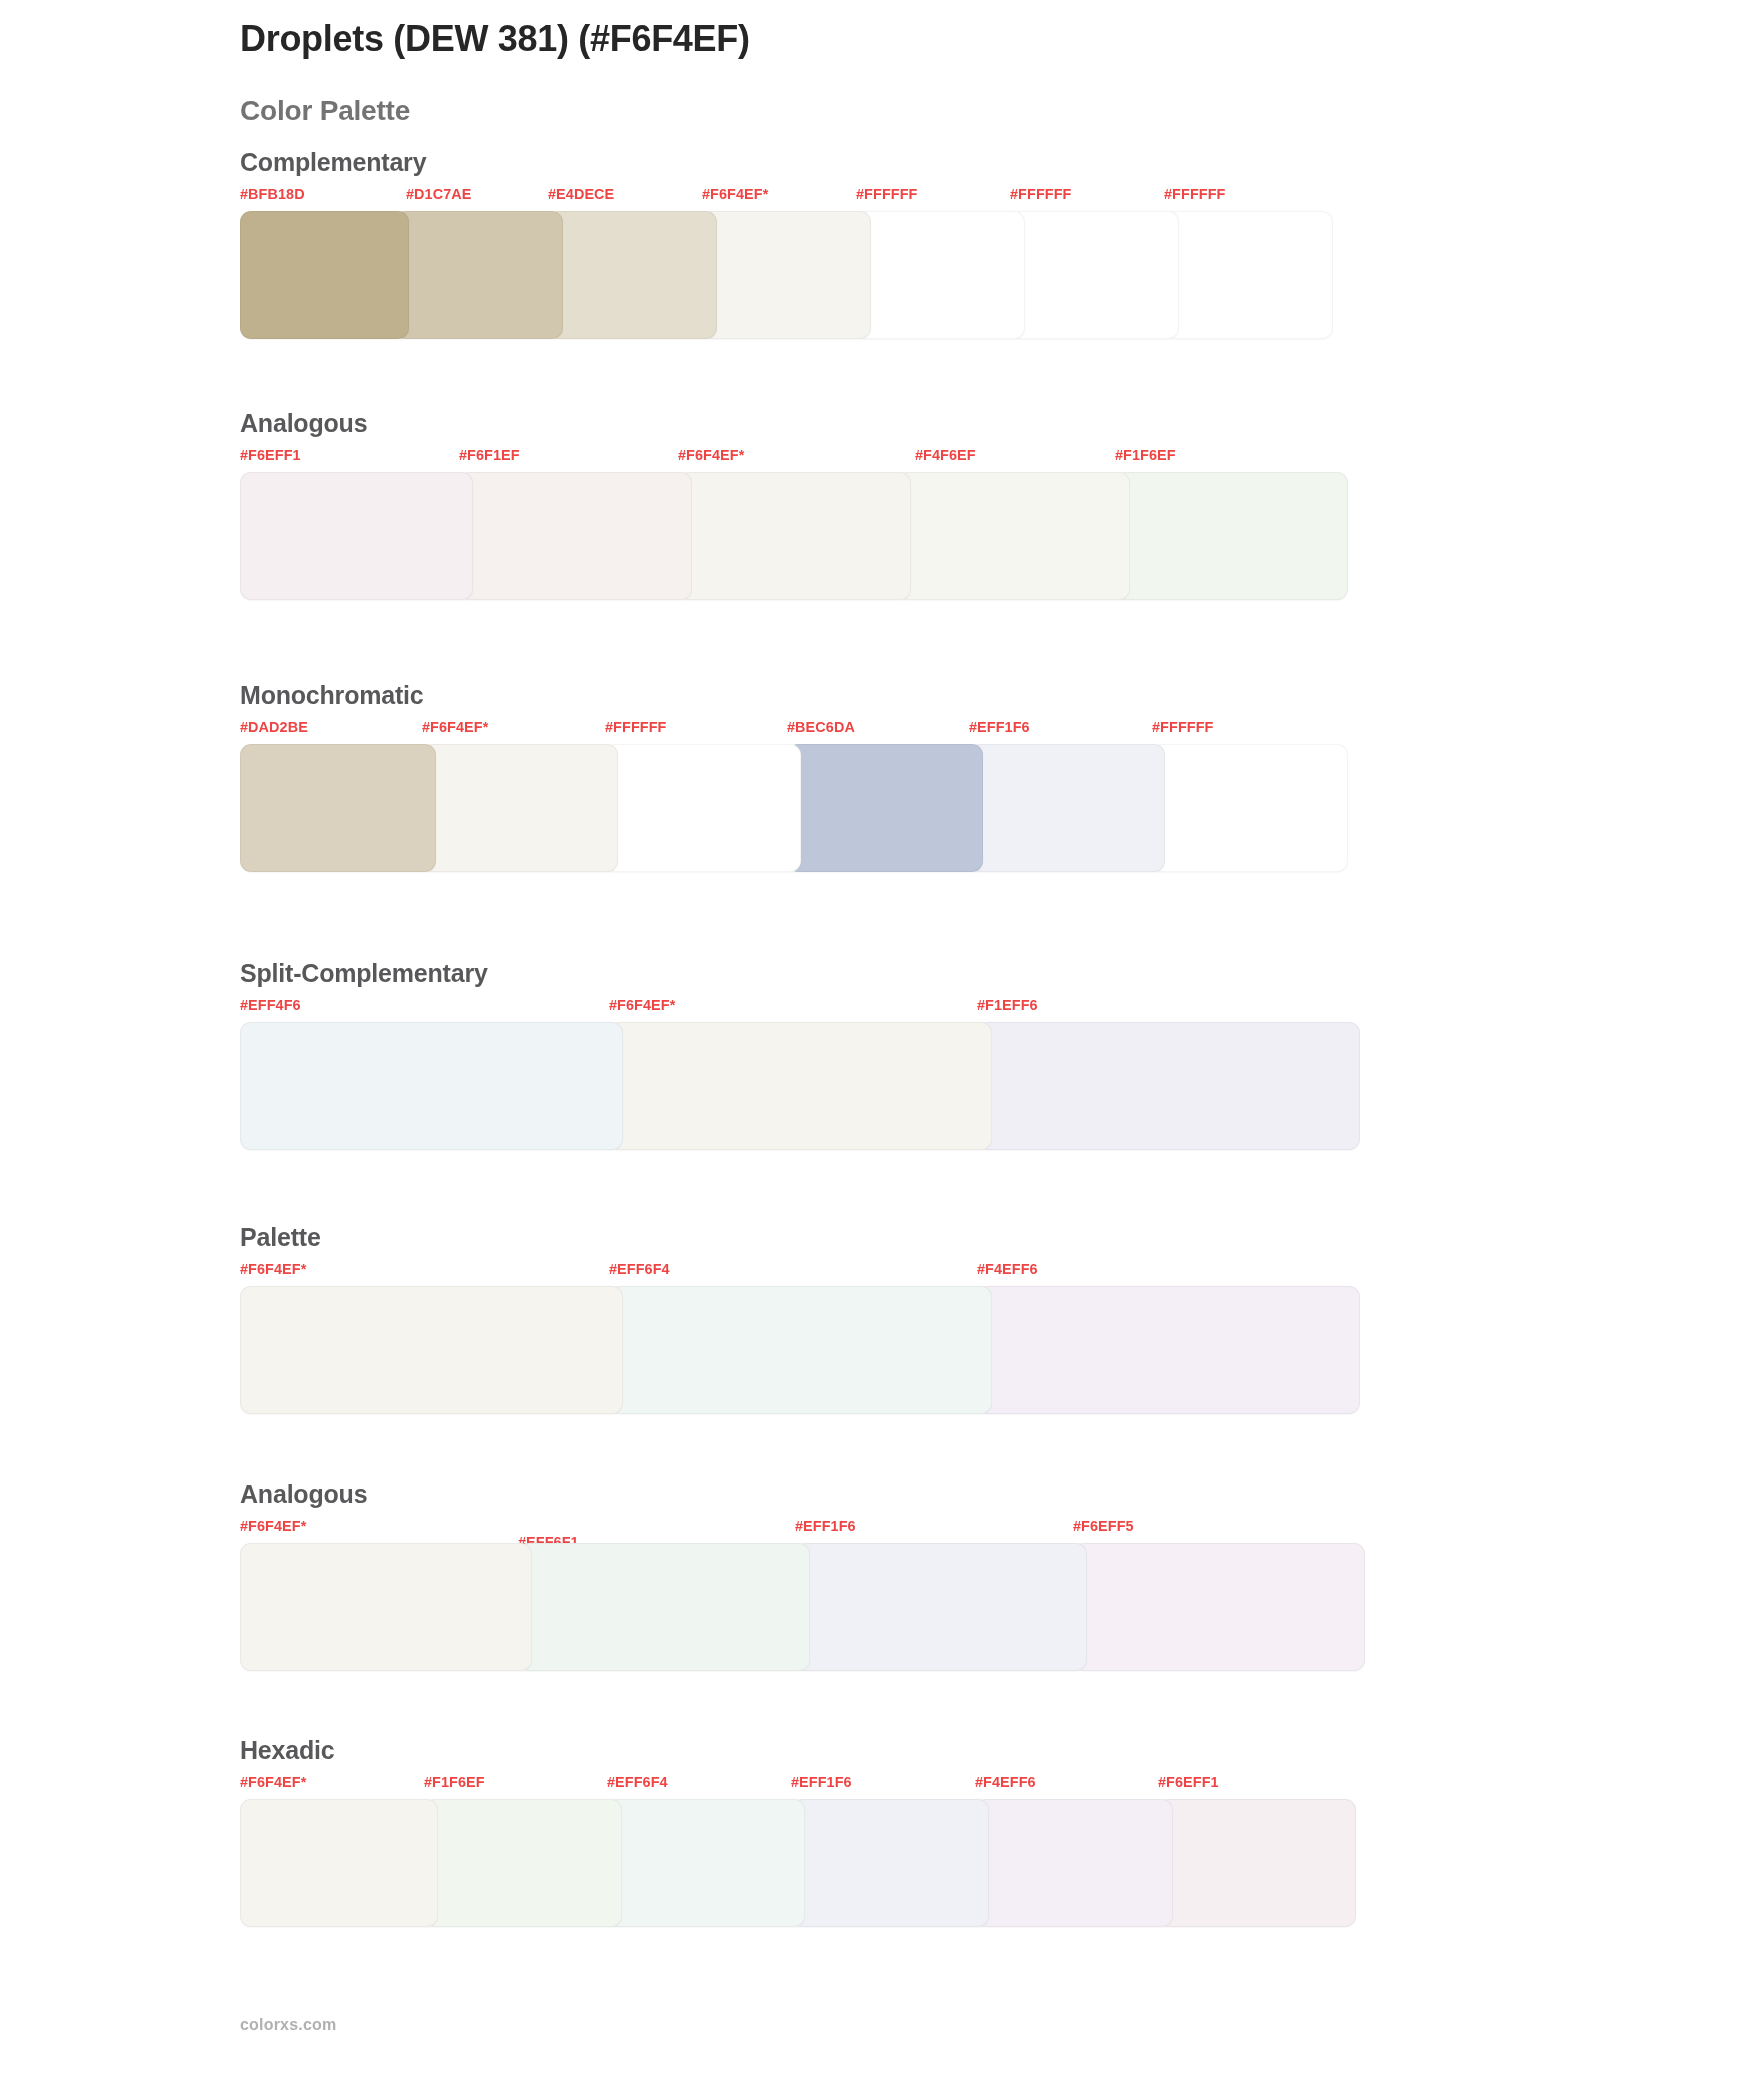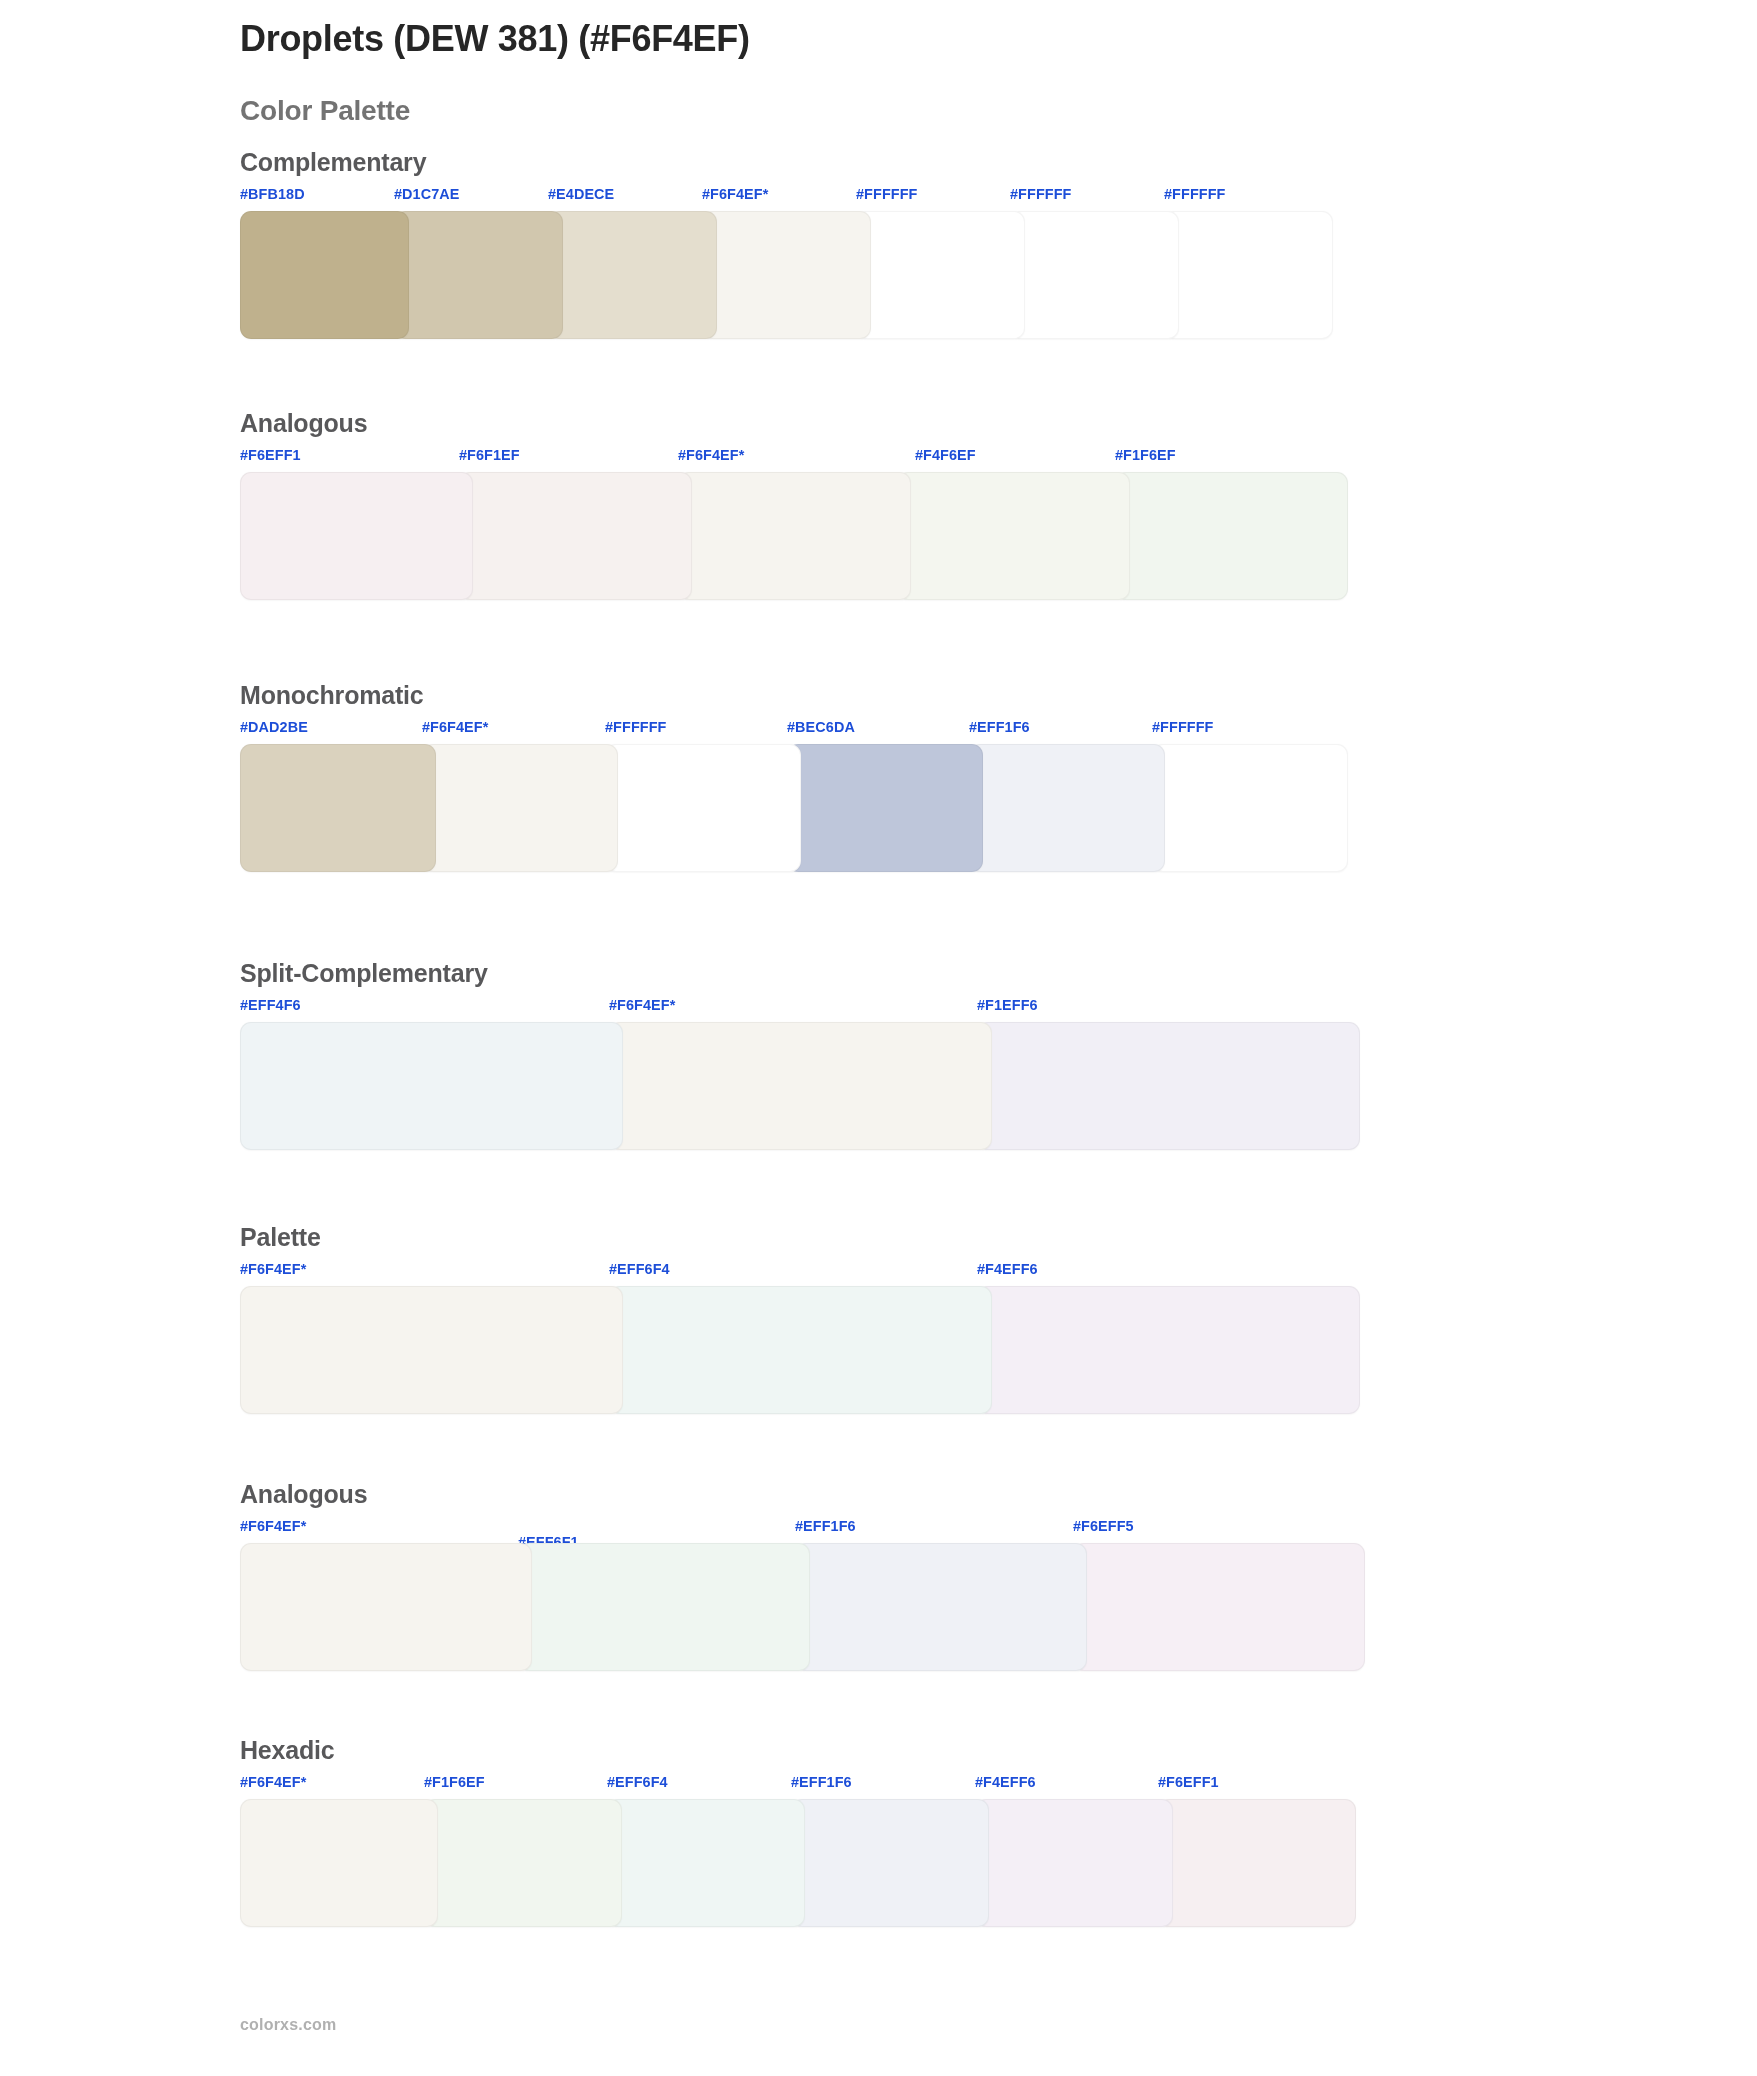--- a/index.html
+++ b/index.html
@@ -75,21 +75,21 @@
     position: absolute;
     left: 240px;
     top: 37px;
     height: 19px;
   }
   .swatch-label {
     position: absolute;
     top: 0;
     font-size: 14.4px;
     font-weight: bold;
-    color: #1d4ed8;
+    color: #ef4444;
     letter-spacing: 0.1px;
     white-space: nowrap;
     line-height: 1;
   }
   .swatches {
     position: absolute;
     left: 240px;
     top: 61px;
   }
   .swatch {
@@ -120,21 +120,21 @@
   <div class="header">
     <div class="page-title">Droplets (DEW 381) (#F6F4EF)</div>
     <div class="page-subtitle">Color Palette</div>
   </div>
 
   <div class="sections" id="sections-root">
       <div class="section" style="top: 150px;">
         <div class="section-title">Complementary</div>
         <div class="labels">
           <div class="swatch-label" style="left: 0px;">#BFB18D</div>
-          <div class="swatch-label" style="left: 154px;">#D1C7AE</div>
+          <div class="swatch-label" style="left: 166px;">#D1C7AE</div>
           <div class="swatch-label" style="left: 308px;">#E4DECE</div>
           <div class="swatch-label" style="left: 462px;">#F6F4EF*</div>
           <div class="swatch-label" style="left: 616px;">#FFFFFF</div>
           <div class="swatch-label" style="left: 770px;">#FFFFFF</div>
           <div class="swatch-label" style="left: 924px;">#FFFFFF</div>
         </div>
         <div class="swatches" style="height: 128px; width: 1078px;">
           <div class="swatch" title="#BFB18D" style="left: 0px; width: 169px; height: 128px; background: rgb(191, 177, 141); z-index: 7;"></div>
           <div class="swatch" title="#D1C7AE" style="left: 154px; width: 169px; height: 128px; background: rgb(209, 199, 174); z-index: 6;"></div>
           <div class="swatch" title="#E4DECE" style="left: 308px; width: 169px; height: 128px; background: rgb(228, 222, 206); z-index: 5;"></div>

